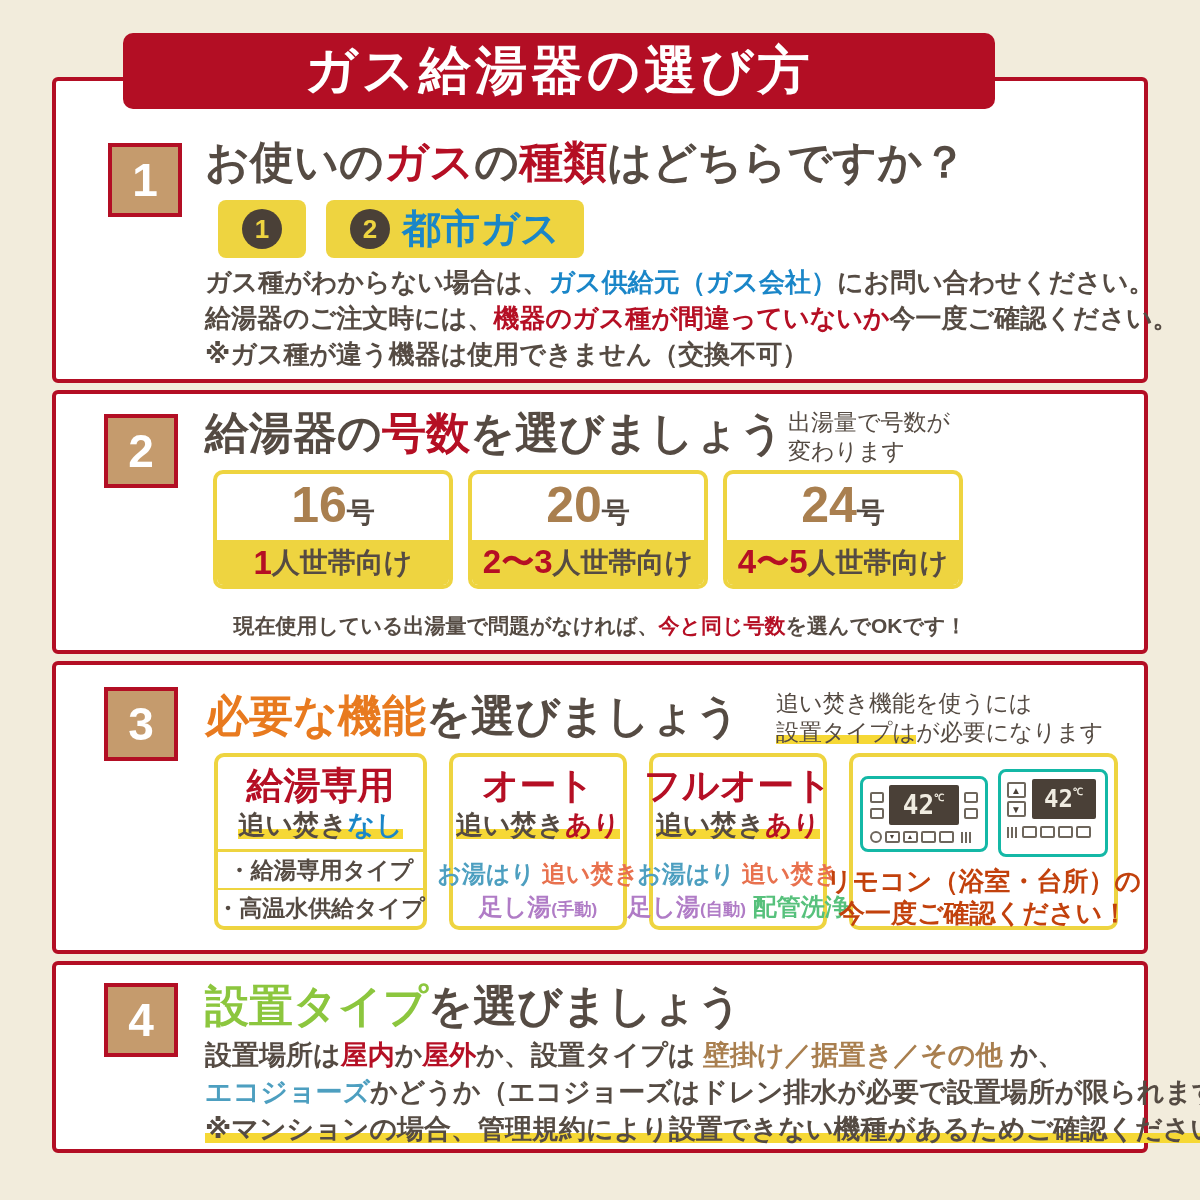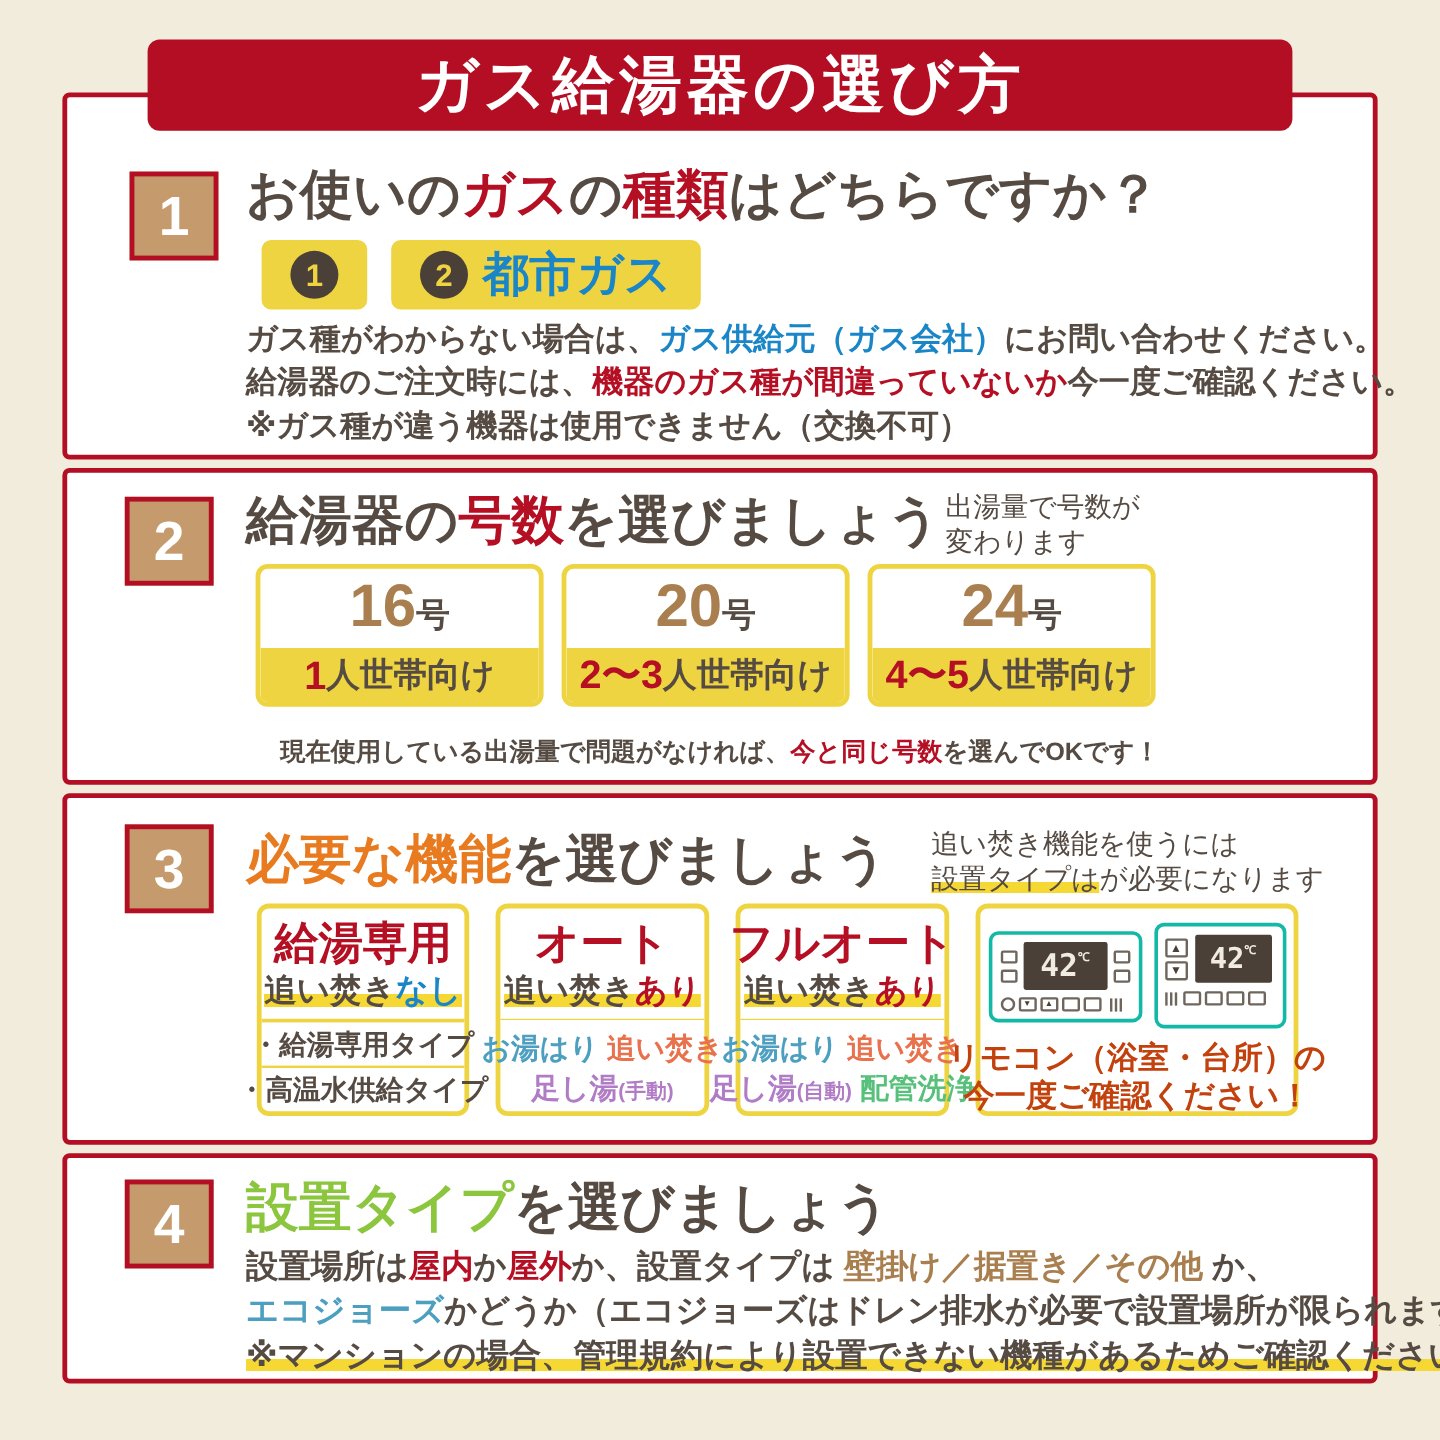--- a/index.html
+++ b/index.html
@@ -5,21 +5,21 @@
   html,body{margin:0;padding:0;}
   body{
     width:1200px;height:1200px;position:relative;
     background:#f2ecdc;
     font-family:"Liberation Sans","DejaVu Sans",sans-serif;
     color:#554b43;font-weight:700;
     overflow:hidden;
   }
   
   .title-banner{
-    position:absolute;left:123px;top:33px;width:954px;height:76px;
+    position:absolute;left:123px;top:33px;width:872px;height:76px;
     background:#b30e24;border-radius:10px;
     display:flex;align-items:center;justify-content:center;
     color:#ffffff;font-size:52px;font-weight:800;letter-spacing:4px;
     z-index:5;
   }
   
   .sec{
     position:absolute;left:52px;width:1096px;box-sizing:border-box;
     background:#ffffff;border:4px solid #b30e24;border-radius:6px;
   }
@@ -85,21 +85,21 @@
     font-size:28px;font-weight:800;white-space:nowrap;
   }
   .size-band .c-red{font-size:33px;}
   .sec2 .footline{position:absolute;left:0;right:0;top:218px;text-align:center;font-size:21px;font-weight:800;white-space:nowrap;}
   
   .feat-cards{position:absolute;left:158px;top:88px;display:flex;gap:22px;}
   .feat-card{
     box-sizing:border-box;border:4px solid #eed440;border-radius:10px;background:#fff;
     height:177px;display:flex;flex-direction:column;align-items:center;
   }
-  .fc-1{width:177px;}  .fc-2{width:178px;}  .fc-3{width:178px;}  .fc-4{width:269px;}
+  .fc-1{width:213px;}  .fc-2{width:178px;}  .fc-3{width:178px;}  .fc-4{width:269px;}
   .fc-title{font-size:37px;font-weight:800;color:#b50f24;margin-top:8px;line-height:42px;white-space:nowrap;}
   .fc-sub{font-size:27px;font-weight:800;line-height:32px;margin-top:2px;white-space:nowrap;}
   .fc-div{align-self:stretch;height:4px;background:#eed440;margin-top:8px;}
   .fc-row{font-size:23px;font-weight:800;line-height:36px;white-space:nowrap;}
   .fc-foot{font-size:24px;font-weight:800;line-height:33px;margin-top:8px;text-align:center;white-space:nowrap;}
   
   .remotes{display:flex;gap:10px;align-items:flex-start;justify-content:center;margin-top:12px;}
   .remote{box-sizing:border-box;border:3px solid #14b8a6;border-radius:8px;background:#fff;}
   .remote-a{width:128px;height:76px;padding:6px 7px;margin-top:7px;}
   .ra-top{display:flex;justify-content:space-between;align-items:center;}

